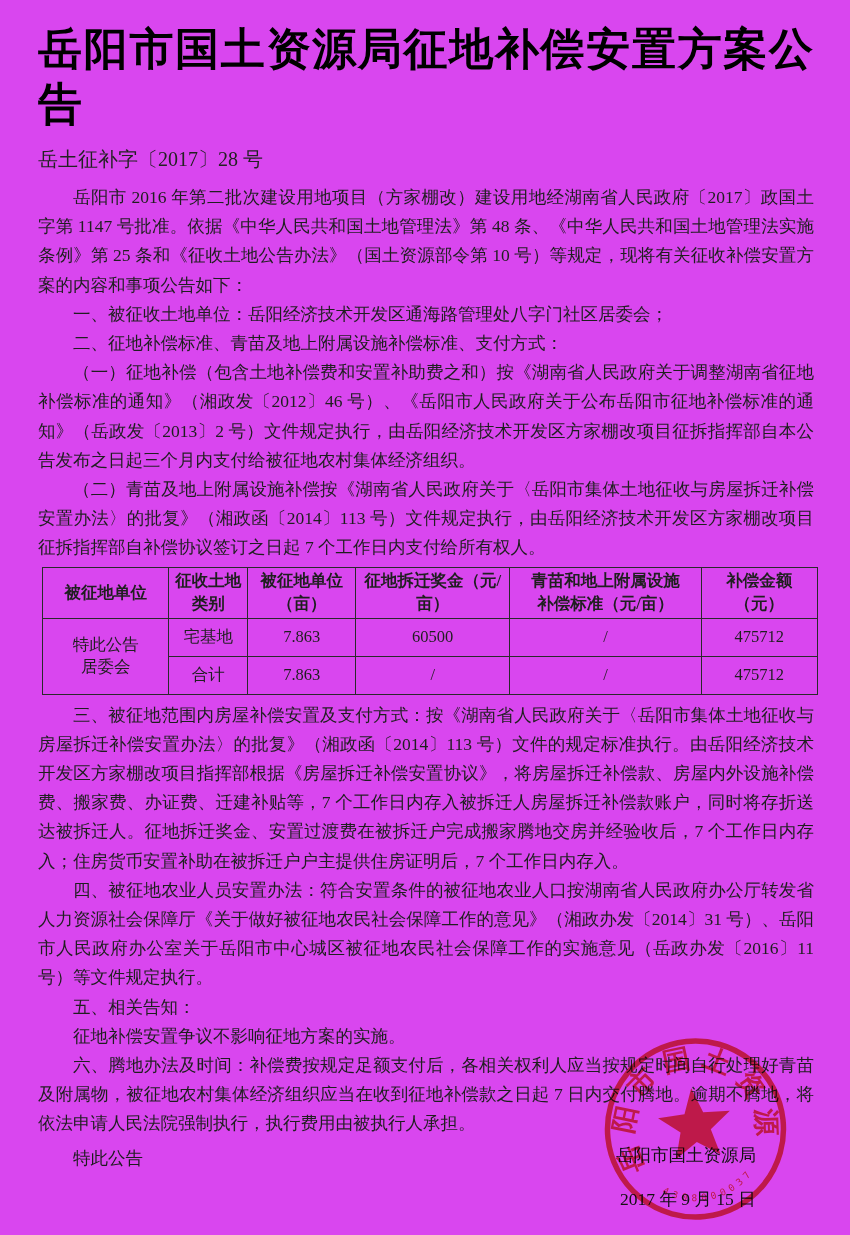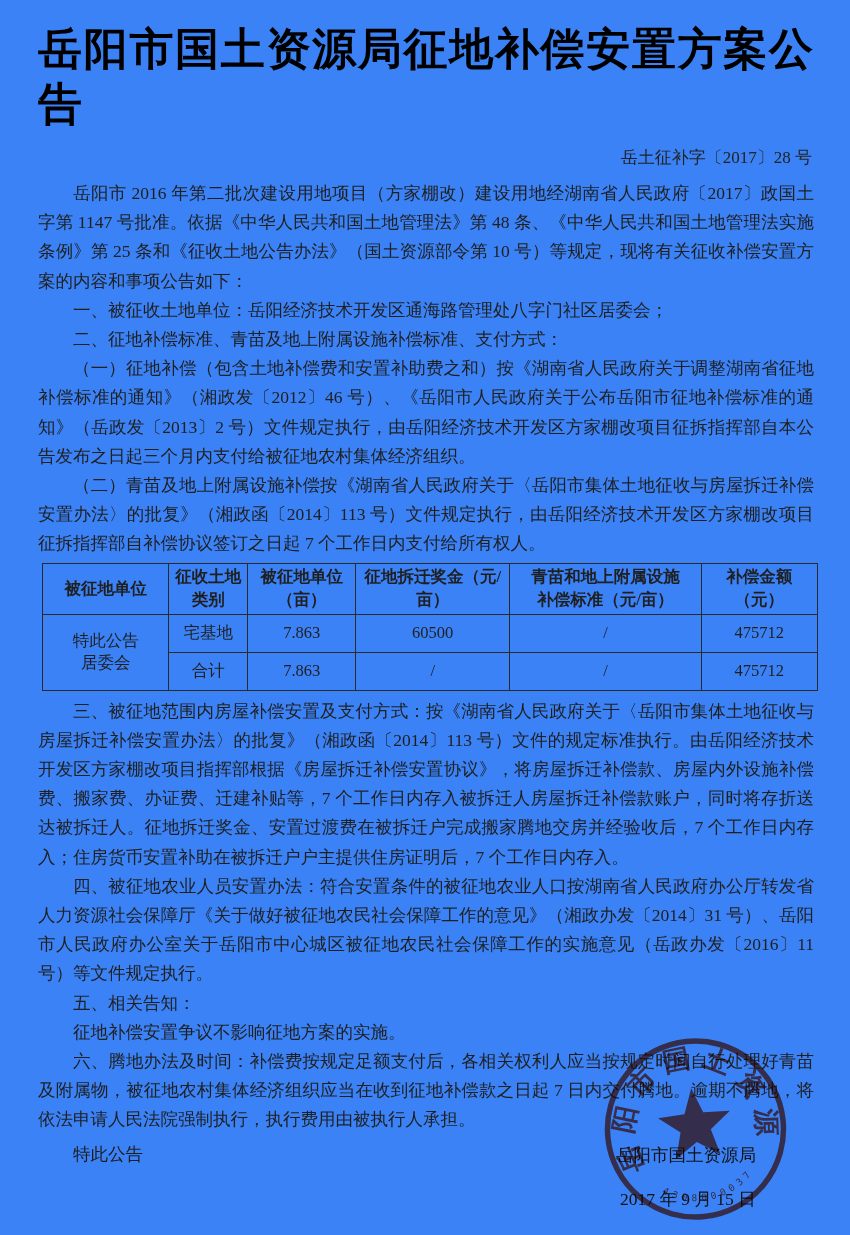--- a/index.html
+++ b/index.html
@@ -1,39 +1,39 @@
 <!DOCTYPE html>
 <html><head>
 <meta charset="utf-8">
 <style>
   html,body{margin:0;padding:0;background:#e9e9e9;}
   .page{
     position:relative;
     width:850px;height:1235px;
     margin:0 auto;
-    background:#3b82f6;
+    background:#d946ef;
     color:#1c1c1c;
     font-family:"Liberation Serif","DejaVu Serif",serif;
     box-sizing:border-box;
     padding:16px 36px 0 38px;
     overflow:hidden;
   }
   .doc-title{
     margin:6px 0 0 0;
     font-size:44px;
     font-weight:900;
     letter-spacing:1px;
     text-align:justify;
     text-align-last:justify;
     line-height:1.25;
     color:#000;
   }
   .doc-number{
-    text-align:right;
-    font-size:17px;
+    text-align:left;
+    font-size:20px;
     margin:14px 2px 10px 0;
     color:#222;
   }
   .body-text p{
     margin:0;
     font-size:17.5px;
     line-height:29.2px;
     text-indent:2em;
     text-align:justify;
     color:#1f1f1f;

